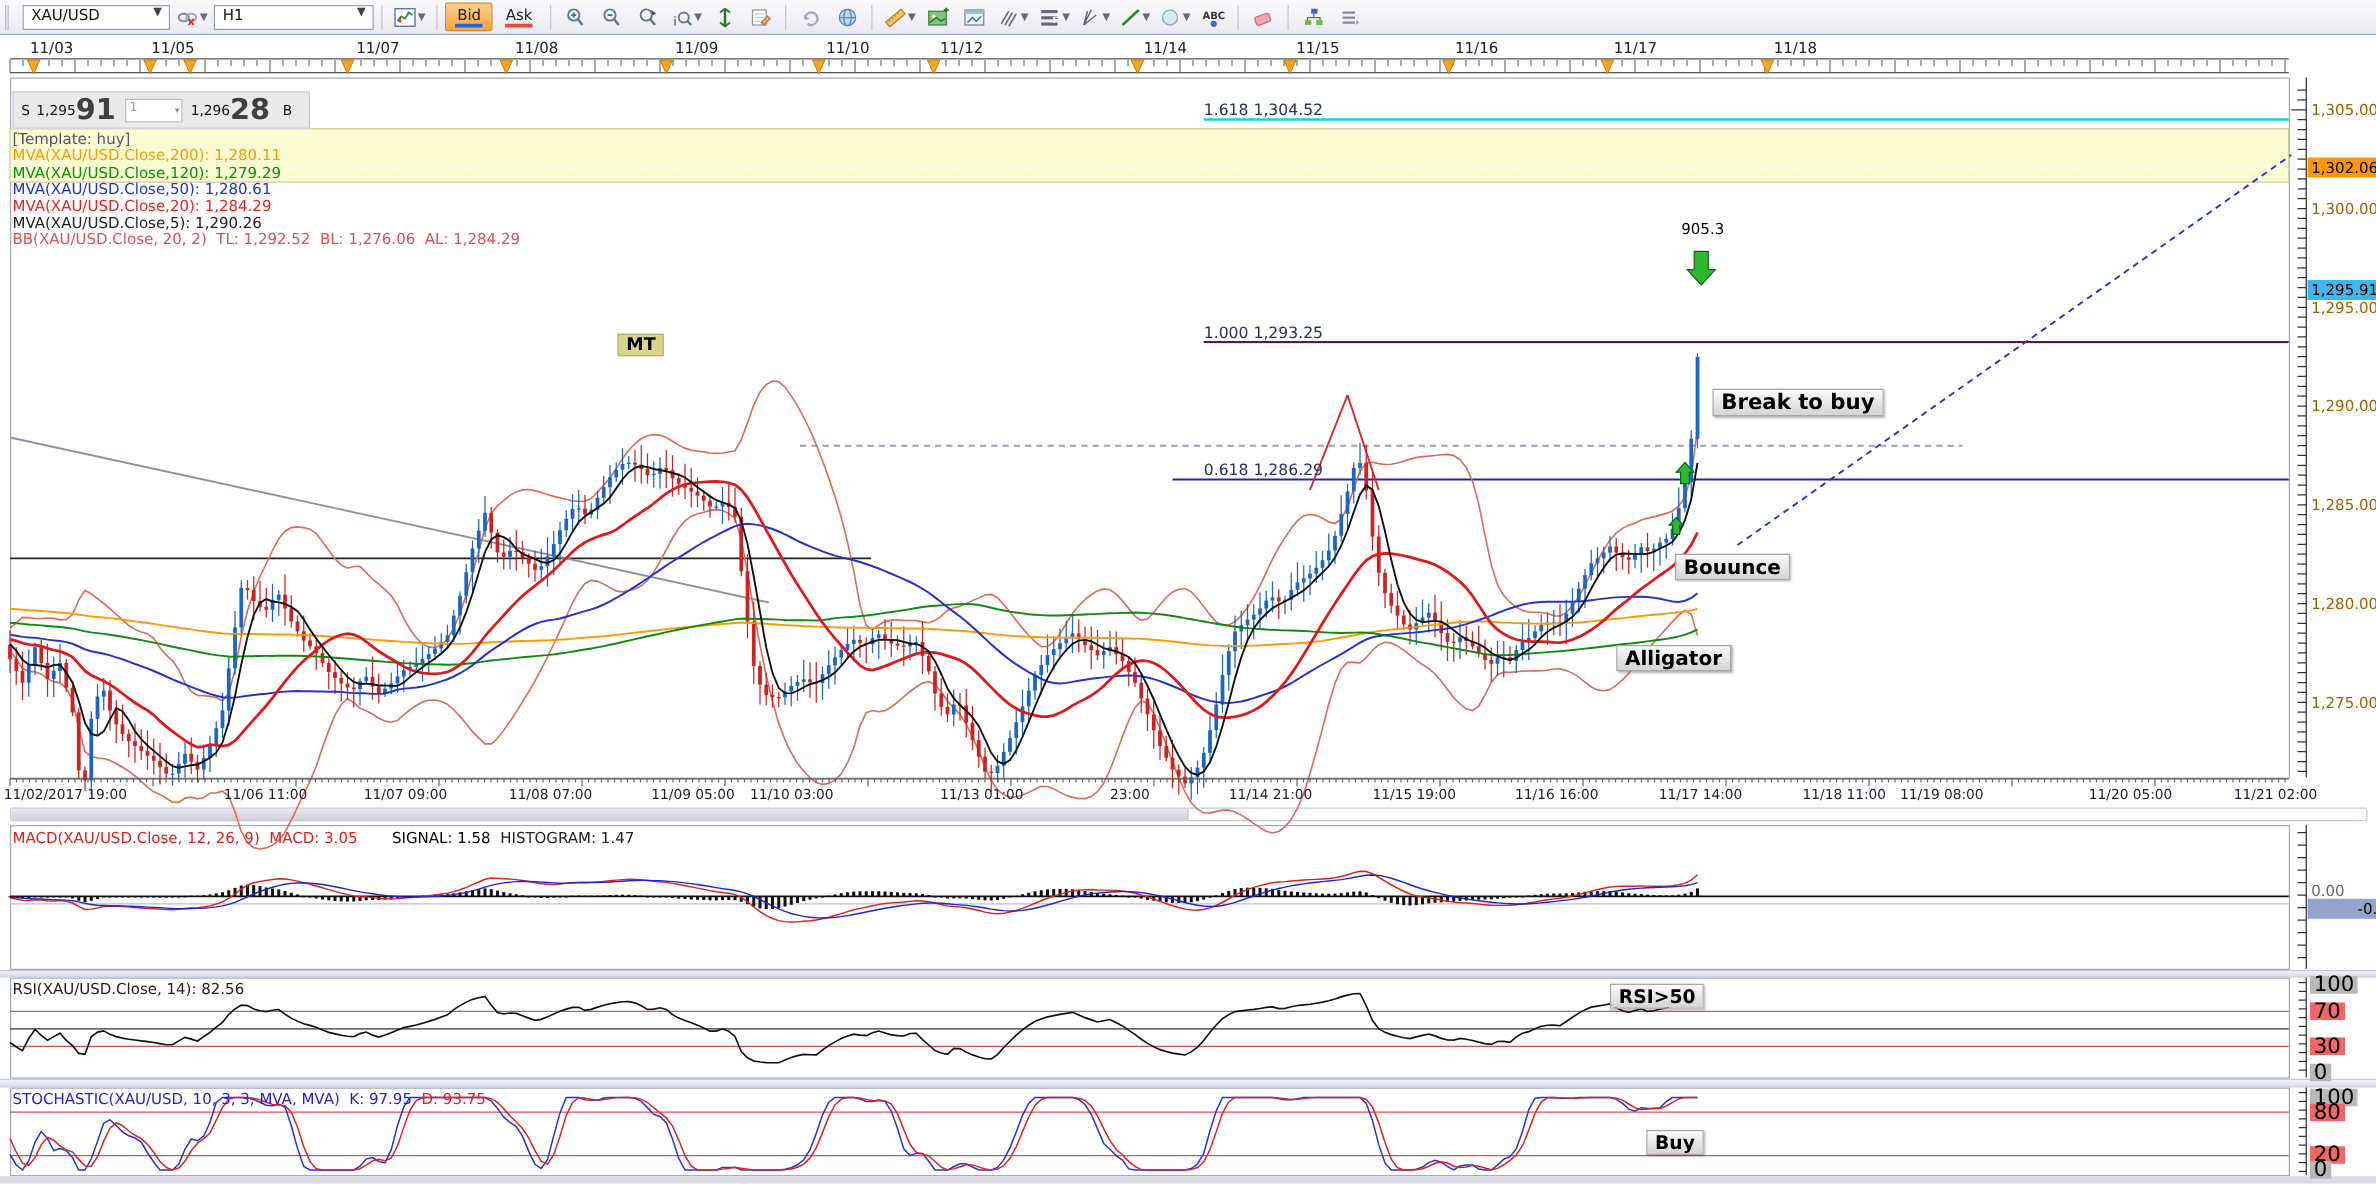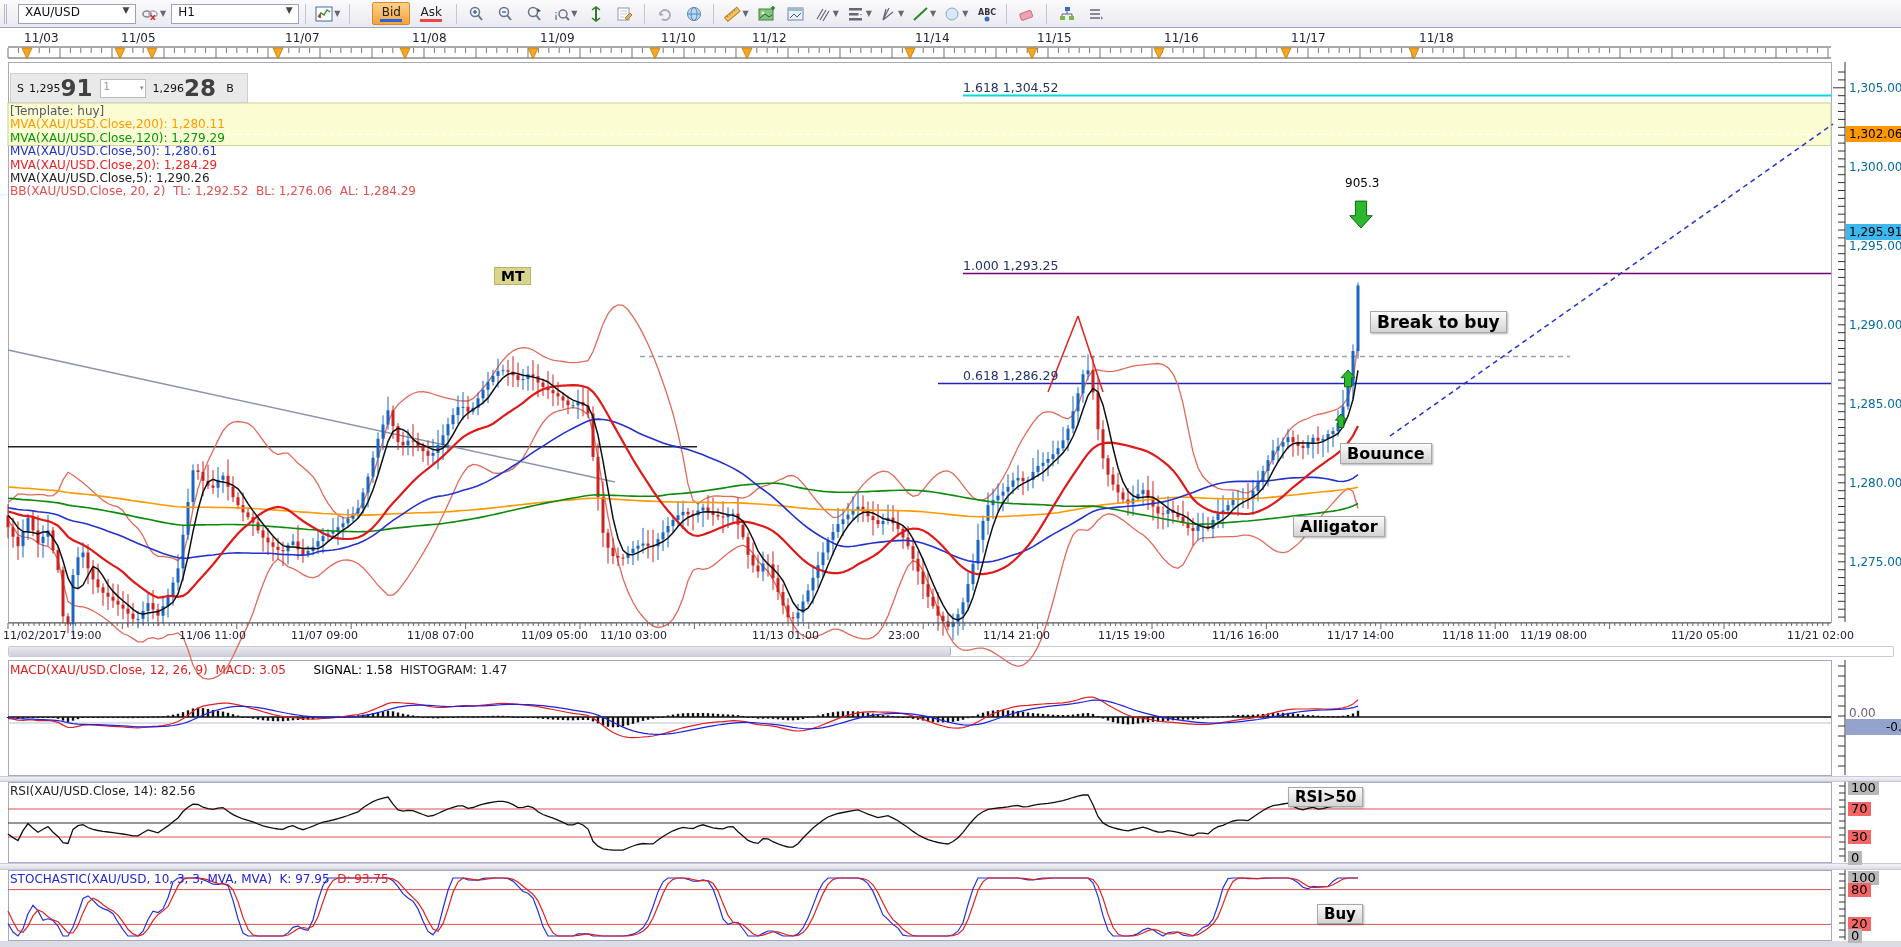--- a/index.html
+++ b/index.html
@@ -15,29 +15,29 @@
   .combo { display:flex; align-items:flex-start; background:#fff; border:1px solid #9aa3c0;
     height:20px; padding:0 2px 0 6px; font-size:12px; color:#111; }
   .combo .cb-label { flex:1; }
   .combo .cb-arrow { width:14px; text-align:center; color:#444; font-size:9px; }
   .tb-btn { height:23px; min-width:27px; padding:0 2px; display:flex; align-items:center;
     justify-content:center; border:1px solid transparent; border-radius:2px; }
   .tb-dd { font-size:8px; color:#667; margin-left:1px; }
   .toggle-btn { height:23px; padding:0 7px; font-size:12px; color:#222; display:flex;
     flex-direction:column; align-items:center; justify-content:center; border:1px solid transparent; border-radius:2px; }
   .toggle-btn .ul { display:block; height:3px; width:22px; margin-top:0px; }
-  .toggle-btn.active { background:linear-gradient(#fdd18a,#f6a33c); border-color:#d9892a;margin-left:16px; }
+  .toggle-btn.active { background:linear-gradient(#fdd18a,#f6a33c); border-color:#d9892a; }
   .tb-icon svg { display:block; }
 
   
   .ruler { position:absolute; left:0; top:29px; width:1901px; height:31px; background:#fff; }
   .ruler-date { position:absolute; top:2px; font-size:12px; color:#223; }
-  .px-label { position:absolute; left:1849px; font-size:12px; color:#0369a1; }
+  .px-label { position:absolute; left:1849px; font-size:12px; color:#a16207; }
   .badge { position:absolute; font-size:12px; color:#000; padding:0 3px; line-height:16px; height:16px; }
-  .sm-badge { position:absolute; font-size:13px; color:#000; padding:0 3px; line-height:14px; height:14px; }
+  .sm-badge { position:absolute; font-size:17px; color:#000; padding:0 3px; line-height:14px; height:14px; }
   .time-label { position:absolute; font-size:11px; color:#223; top:629px; }
   .legend-line { position:absolute; left:10px; font-size:12px; white-space:pre; }
   .panel-legend { position:absolute; font-size:12px; white-space:pre; }
   .fib-label { position:absolute; font-size:12.5px; color:#223366; }
   .annot { position:absolute; font-weight:bold; color:#000;
     background:linear-gradient(#fbfbfb,#d4d4d4); border:1px solid #a8a8a8;
     padding:0 6px; box-shadow:1px 1px 2px rgba(0,0,0,.3); white-space:nowrap; }
   .annot.khaki { background:#d9d58c; border-color:#b6b266; box-shadow:none; }
   .annot.plain { background:none; border:none; box-shadow:none; font-weight:normal; }
 

